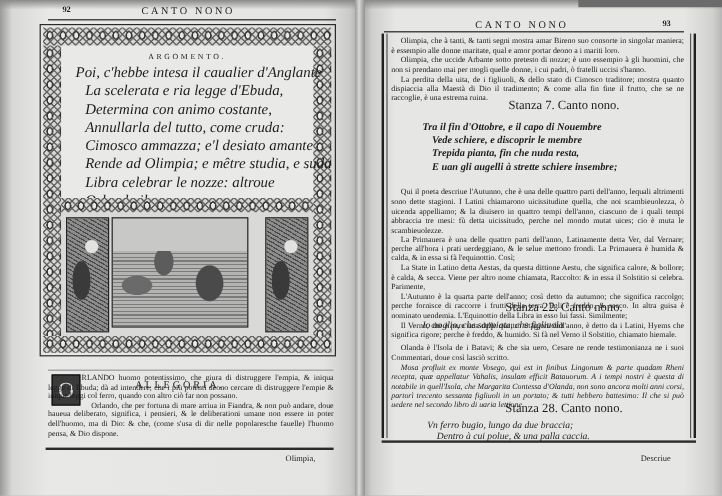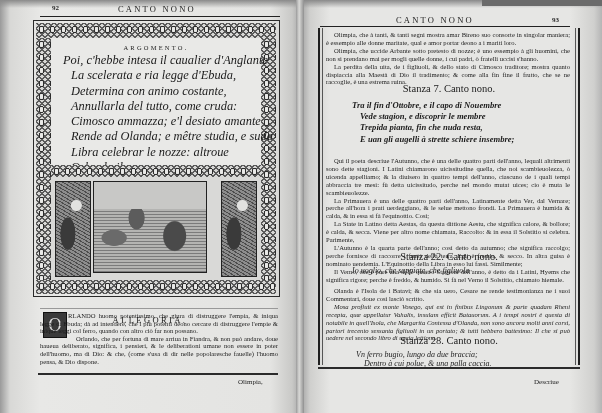--- a/index.html
+++ b/index.html
@@ -53,21 +53,21 @@
   .alleg-text{position:absolute;left:0;top:3px;width:238px;font-size:6.6px;line-height:7.6px;text-align:justify;}
   .alleg-first{text-indent:28px;}
   .left-bottom-rule{position:absolute;left:38px;top:373px;width:240px;height:2px;background:#2b2b2b;}
   .catchword{position:absolute;font-size:7px;}
   
   .rframe{position:absolute;left:318px;top:28px;width:258px;height:337px;border-left:2px solid #1f1f1f;border-right:2px solid #1f1f1f;}
   .rframe:before,.rframe:after{content:"";position:absolute;top:0;bottom:0;width:0;border-left:1px solid #555;}
   .rframe:before{left:2px;} .rframe:after{right:2px;}
   .prose{position:absolute;font-size:6.6px;line-height:7.9px;text-align:justify;}
   .prose .p{text-indent:8px;}
-  .stanza-h{position:absolute;text-align:center;font-size:10.5px;}
+  .stanza-h{position:absolute;text-align:center;font-size:10.5px;margin-left:21px;}
   .verse{position:absolute;font-style:italic;font-size:8.6px;line-height:11.2px;white-space:nowrap;}
   .verse div:nth-child(n+2){margin-left:8px;}
   .rbot{position:absolute;left:318px;top:367px;width:262px;height:2px;background:#2b2b2b;}
   .gutter{position:absolute;left:296px;top:0;width:8px;height:413px;background:linear-gradient(90deg,#9a9a9a,#d9d9d7 40%,#8f8f8f);}
 </style>
 </head>
 <body>
 
 <div class="page left">
   <div class="topshadow"></div>
@@ -81,21 +81,21 @@
   <div class="border-orn orn-right"></div>
 
   <div class="arg-box">
     <div class="arg-title">ARGOMENTO.</div>
     <div class="arg-lines">
       <div>Poi, c'hebbe intesa il caualier d'Anglante</div>
       <div>La scelerata e ria legge d'Ebuda,</div>
       <div>Determina con animo costante,</div>
       <div>Annullarla del tutto, come cruda:</div>
       <div>Cimosco ammazza; e'l desiato amante</div>
-      <div>Rende ad Olanda; e mêtre studia, e suda</div>
+      <div>Rende ad Olimpia; e mêtre studia, e suda</div>
       <div>Libra celebrar le nozze: altroue</div>
       <div>Orlando il passo generoso moue.</div>
     </div>
   </div>
 
   <div class="border-orn orn-mid"></div>
 
   <div class="woodcut">
     <div class="wc-side wc-left"></div>
     <div class="wc-scene"></div>
@@ -128,21 +128,21 @@
 
 <div class="prose" style="left:326px;top:31px;width:244px;">
   <div class="p">Olimpia, che à tanti, &amp; tanti segni mostra amar Bireno suo consorte in singolar maniera; è essempio alle donne maritate, qual e amor portar deono a i mariti loro.</div>
   <div class="p">Olimpia, che uccide Arbante sotto pretesto di nozze; è uno essempio à gli huomini, che non si prendano mai per mogli quelle donne, i cui padri, ò fratelli uccisi s'hanno.</div>
   <div class="p">La perdita della uita, de i figliuoli, &amp; dello stato di Cimosco traditore; mostra quanto dispiaccia alla Maestà di Dio il tradimento; &amp; come alla fin fine il frutto, che se ne raccoglie, è una estrema ruina.</div>
 </div>
 
 <div class="stanza-h" style="left:318px;width:262px;top:83px;">Stanza 7. Canto nono.</div>
 <div class="verse" style="left:352px;top:100px;font-weight:bold;">
   <div>Tra il fin d'Ottobre, e il capo di Nouembre</div>
-  <div>Vede stagion, e discoprir le membre</div>
+  <div>Vede schiere, e discoprir le membre</div>
   <div>Trepida pianta, fin che nuda resta,</div>
   <div>E uan gli augelli à strette schiere insembre;</div>
 </div>
 <div class="prose" style="left:326px;top:157px;width:244px;">
   <div class="p">Qui il poeta descriue l'Autunno, che è una delle quattro parti dell'anno, lequali altrimenti sono dette stagioni. I Latini chiamarono uicissitudine quella, che noi scambieuolezza, ò uicenda appelliamo; &amp; la diuisero in quattro tempi dell'anno, ciascuno de i quali tempi abbraccia tre mesi: fù detta uicissitudo, perche nel mondo mutat uices; cio è muta le scambieuolezze.</div>
   <div class="p">La Primauera è una delle quattro parti dell'anno, Latinamente detta Ver, dal Vernare; perche all'hora i prati uerdeggiano, &amp; le selue mettono frondi. La Primauera è humida &amp; calda, &amp; in essa si fà l'equinottio. Così;</div>
   <div class="p">La State in Latino detta Aestas, da questa dittione Aestu, che significa calore, &amp; bollore; è calda, &amp; secca. Viene per altro nome chiamata, Raccolto: &amp; in essa il Solstitio si celebra. Parimente,</div>
   <div class="p">L'Autunno è la quarta parte dell'anno; così detto da autumno; che significa raccolgo; perche fornisce di raccorre i frutti della terra. Egli è freddo, &amp; secco. In altra guisa è nominato uendemia. L'Equinottio della Libra in esso lui fassi. Similmente;</div>
   <div class="p">Il Verno, che è pure una delle quattro Stagioni dell'anno, è detto da i Latini, Hyems che significa rigore; perche è freddo, &amp; humido. Si fà nel Verno il Solstitio, chiamato hiemale.</div>
 </div>

